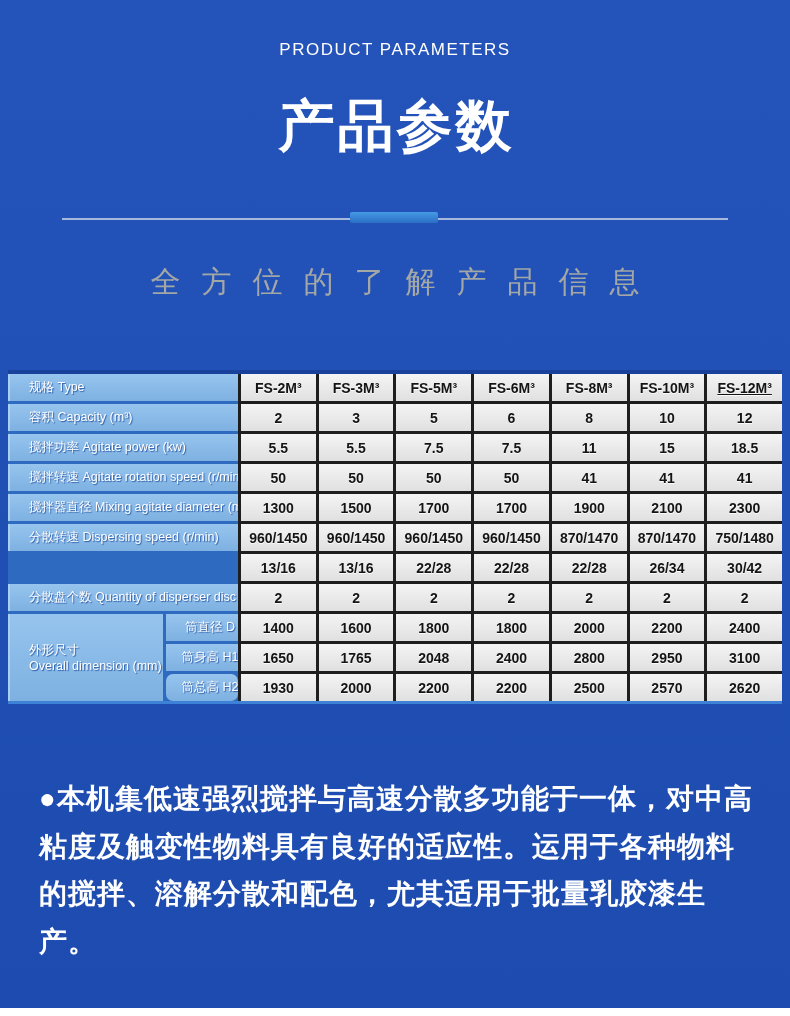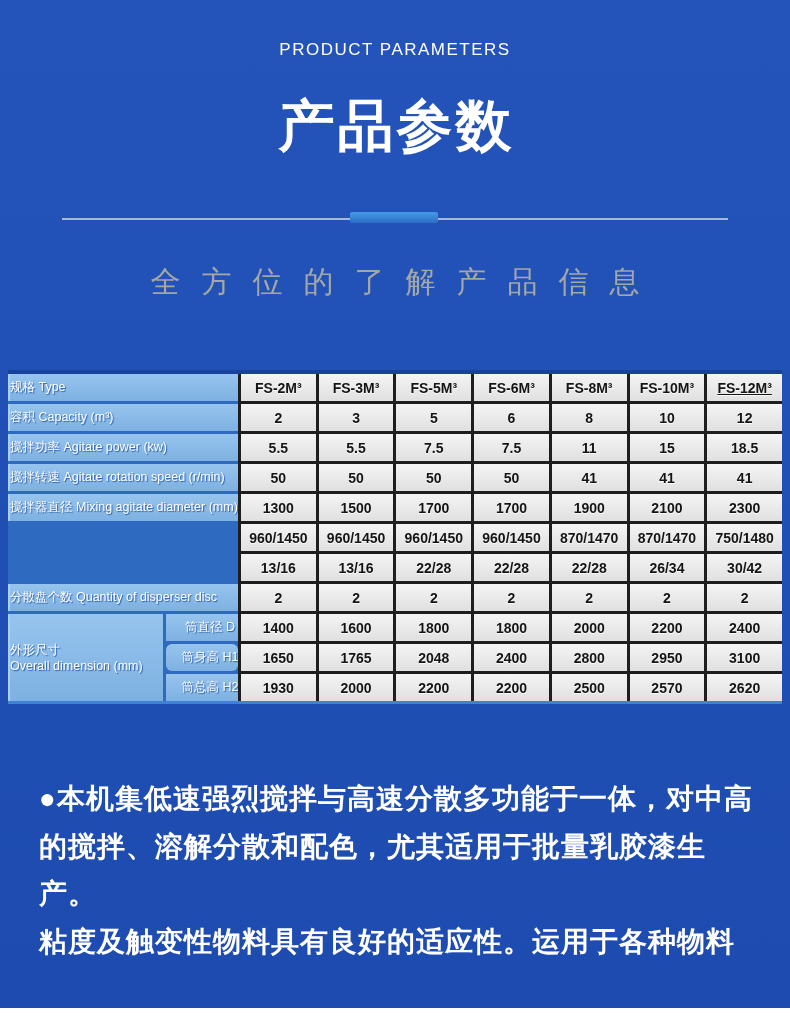--- a/index.html
+++ b/index.html
@@ -42,21 +42,21 @@
   .tbl-bg-data{position:absolute;left:230px;right:0;top:0;bottom:0;background:#1E1E1E;}
   .grid{
     position:relative;display:grid;
     grid-template-columns:155px 72px repeat(7,1fr);
     grid-template-rows:repeat(11,27px);
     gap:3px;
   }
   .lab{
     background:linear-gradient(180deg,#96C4EE 0%,#7EB1E1 100%);
     color:#ffffff;font-size:12.5px;
-    display:flex;align-items:center;padding-left:0;box-sizing:border-box;
+    display:flex;align-items:center;padding-left:19px;box-sizing:border-box;
     white-space:nowrap;overflow:hidden;
     text-shadow:1px 1px 1px rgba(26,74,156,0.85);
     border-left:2px solid #A9CFF2;
   }
   .lab.sub{justify-content:center;padding-left:16px;border-left:none;text-align:center;}
   .lab.dimmain{flex-direction:column;align-items:flex-start;justify-content:center;line-height:16px;}
   .dat{
     background:linear-gradient(180deg,#F4F4F4 0%,#E0E0E0 100%);
     color:#141414;font-size:14px;font-weight:700;
     display:flex;align-items:center;justify-content:center;
@@ -121,20 +121,21 @@
         <div class="dat" style="grid-area: 4 / 8;">41</div>
         <div class="dat" style="grid-area: 4 / 9;">41</div>
         <div class="lab" style="grid-area: 5 / 1 / auto / span 2;">搅拌器直径 Mixing agitate diameter (mm)</div>
         <div class="dat" style="grid-area: 5 / 3;">1300</div>
         <div class="dat" style="grid-area: 5 / 4;">1500</div>
         <div class="dat" style="grid-area: 5 / 5;">1700</div>
         <div class="dat" style="grid-area: 5 / 6;">1700</div>
         <div class="dat" style="grid-area: 5 / 7;">1900</div>
         <div class="dat" style="grid-area: 5 / 8;">2100</div>
         <div class="dat" style="grid-area: 5 / 9;">2300</div>
+        <div class="lab" style="grid-area: 6 / 1 / auto / span 2;">分散转速 Dispersing speed (r/min)</div>
         <div class="dat" style="grid-area: 6 / 3;">960/1450</div>
         <div class="dat" style="grid-area: 6 / 4;">960/1450</div>
         <div class="dat" style="grid-area: 6 / 5;">960/1450</div>
         <div class="dat" style="grid-area: 6 / 6;">960/1450</div>
         <div class="dat" style="grid-area: 6 / 7;">870/1470</div>
         <div class="dat" style="grid-area: 6 / 8;">870/1470</div>
         <div class="dat" style="grid-area: 6 / 9;">750/1480</div>
         <div class="dat" style="grid-area: 7 / 3;">13/16</div>
         <div class="dat" style="grid-area: 7 / 4;">13/16</div>
         <div class="dat" style="grid-area: 7 / 5;">22/28</div>
@@ -155,39 +156,39 @@
           <span>Overall dimension (mm)</span>
         </div>
         <div class="lab sub" style="grid-area: 9 / 2;">筒直径 D</div>
         <div class="dat" style="grid-area: 9 / 3;">1400</div>
         <div class="dat" style="grid-area: 9 / 4;">1600</div>
         <div class="dat" style="grid-area: 9 / 5;">1800</div>
         <div class="dat" style="grid-area: 9 / 6;">1800</div>
         <div class="dat" style="grid-area: 9 / 7;">2000</div>
         <div class="dat" style="grid-area: 9 / 8;">2200</div>
         <div class="dat" style="grid-area: 9 / 9;">2400</div>
-        <div class="lab sub" style="grid-area: 10 / 2; border-radius: 6px;">筒身高 H1</div>
+        <div class="lab sub" style="grid-area: 10 / 2;">筒身高 H1</div>
         <div class="dat" style="grid-area: 10 / 3;">1650</div>
         <div class="dat" style="grid-area: 10 / 4;">1765</div>
         <div class="dat" style="grid-area: 10 / 5;">2048</div>
         <div class="dat" style="grid-area: 10 / 6;">2400</div>
         <div class="dat" style="grid-area: 10 / 7;">2800</div>
         <div class="dat" style="grid-area: 10 / 8;">2950</div>
         <div class="dat" style="grid-area: 10 / 9;">3100</div>
-        <div class="lab sub" style="grid-area: 11 / 2;">筒总高 H2</div>
+        <div class="lab sub" style="grid-area: 11 / 2; border-radius: 7px;">筒总高 H2</div>
         <div class="dat" style="grid-area: 11 / 3;">1930</div>
         <div class="dat" style="grid-area: 11 / 4;">2000</div>
         <div class="dat" style="grid-area: 11 / 5;">2200</div>
         <div class="dat" style="grid-area: 11 / 6;">2200</div>
         <div class="dat" style="grid-area: 11 / 7;">2500</div>
         <div class="dat" style="grid-area: 11 / 8;">2570</div>
         <div class="dat" style="grid-area: 11 / 9;">2620</div>
       </div>
   </div>
 
   <div class="desc">
     <div>●本机集低速强烈搅拌与高速分散多功能于一体，对中高</div>
+    <div>粘度及触变性物料具有良好的适应性。运用于各种物料</div>
     <div>的搅拌、溶解分散和配色，尤其适用于批量乳胶漆生产。</div>
-    <div>粘度及触变性物料具有良好的适应性。运用于各种物料</div>
   </div>
 
   <div class="footer-strip"></div>
 </div>
 
 </body></html>

